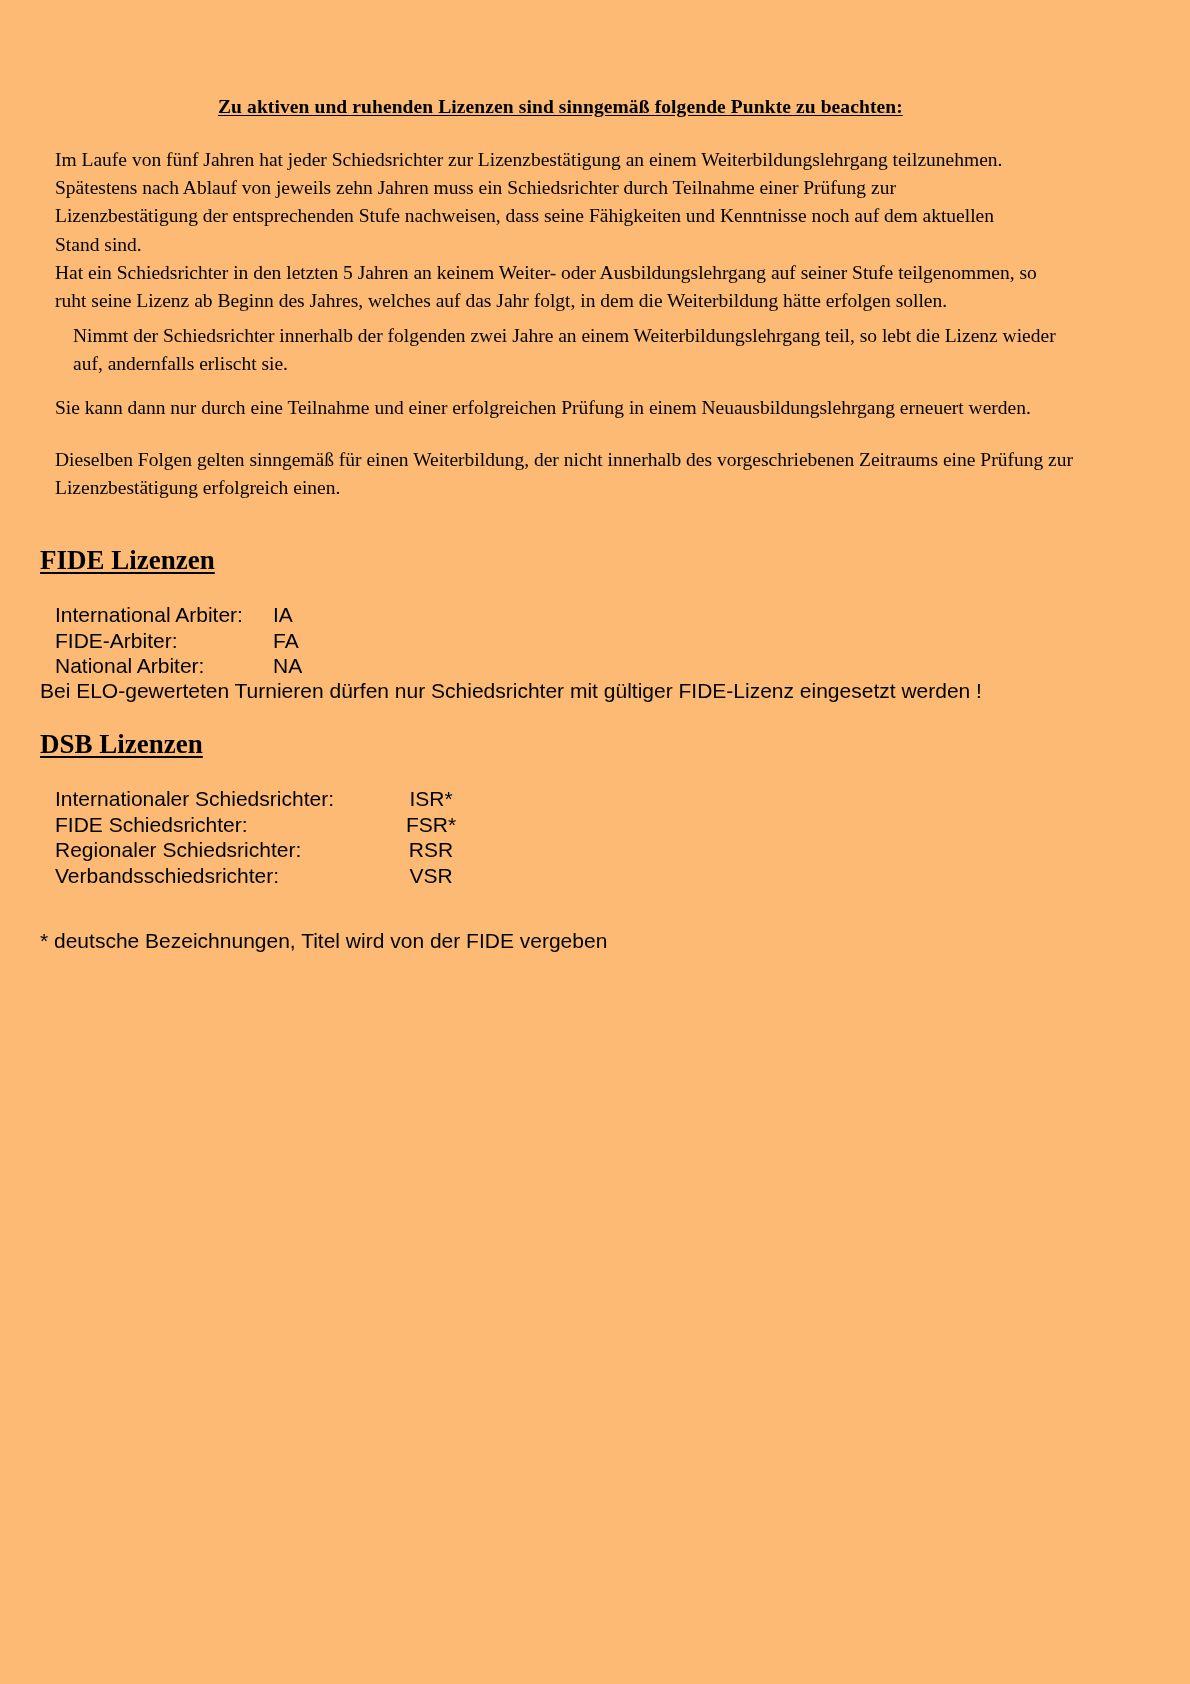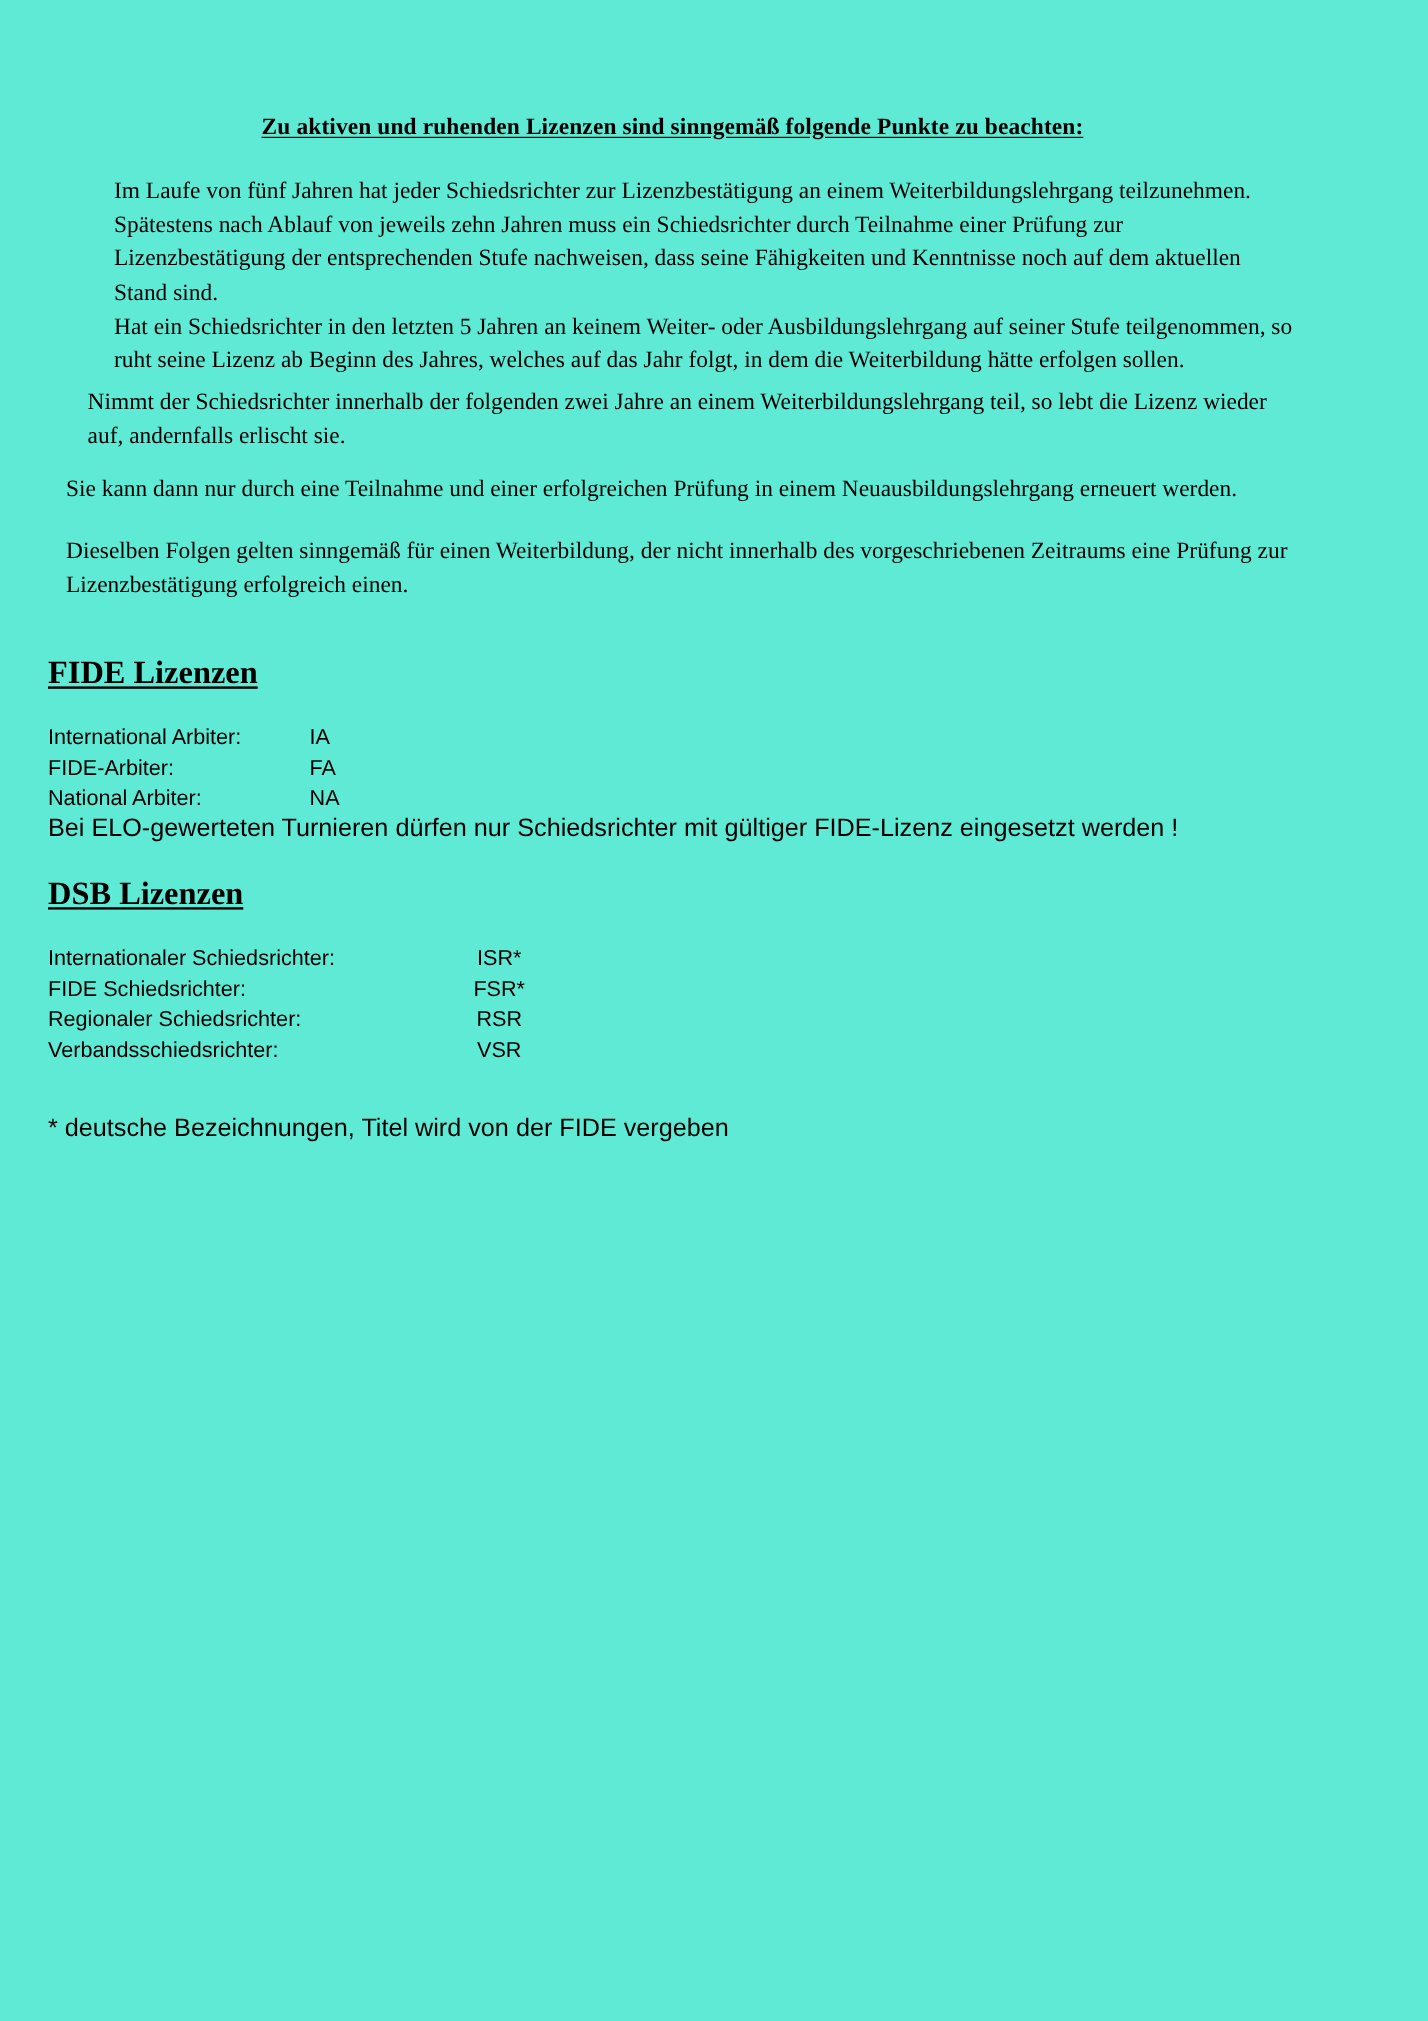--- a/index.html
+++ b/index.html
@@ -4,21 +4,21 @@
 <style>
   html, body {
     margin: 0;
     padding: 0;
     background: #ffffff;
   }
   .page {
     position: relative;
     width: 1190px;
     height: 1684px;
-    background: #5eead4;
+    background: #fdba74;
     overflow: hidden;
     color: #000000;
   }
 
   
   .doc-title {
     position: absolute;
     left: 218px;
     top: 96px;
     font-family: "Liberation Serif", "DejaVu Serif", serif;
@@ -52,23 +52,23 @@
     font-size: 27px;
     font-weight: bold;
     text-decoration: underline;
     text-underline-offset: 3px;
     white-space: nowrap;
   }
 
   
   .license-list {
     position: absolute;
-    left: 40px;
+    left: 55px;
     font-family: "Liberation Sans", "DejaVu Sans", sans-serif;
-    font-size: 18px;
+    font-size: 21px;
     line-height: 25.5px;
     white-space: nowrap;
   }
   .license-row {
     display: block;
     height: 25.5px;
   }
   .license-label {
     display: inline-block;
     font-family: "Liberation Sans", "DejaVu Sans", sans-serif;
@@ -92,21 +92,21 @@
     white-space: nowrap;
   }
 </style>
 </head>
 <body>
 
 <div class="page">
 
   <div class="doc-title">Zu aktiven und ruhenden Lizenzen sind sinngemäß folgende Punkte zu beachten:</div>
 
-  <div class="body-block" style="top:146px;margin-left:40px;">
+  <div class="body-block" style="top:146px;">
     <p>Im Laufe von fünf Jahren hat jeder Schiedsrichter zur Lizenzbestätigung an einem Weiterbildungslehrgang teilzunehmen.</p>
     <p>Spätestens nach Ablauf von jeweils zehn Jahren muss ein Schiedsrichter durch Teilnahme einer Prüfung zur</p>
     <p>Lizenzbestätigung der entsprechenden Stufe nachweisen, dass seine Fähigkeiten und Kenntnisse noch auf dem aktuellen</p>
     <p>Stand sind.</p>
     <p>Hat ein Schiedsrichter in den letzten 5 Jahren an keinem Weiter- oder Ausbildungslehrgang auf seiner Stufe teilgenommen, so</p>
     <p>ruht seine Lizenz ab Beginn des Jahres, welches auf das Jahr folgt, in dem die Weiterbildung hätte erfolgen sollen.</p>
   </div>
 
   <div class="body-block" style="top:322px;margin-left:18px;">
     <p>Nimmt der Schiedsrichter innerhalb der folgenden zwei Jahre an einem Weiterbildungslehrgang teil, so lebt die Lizenz wieder</p>

